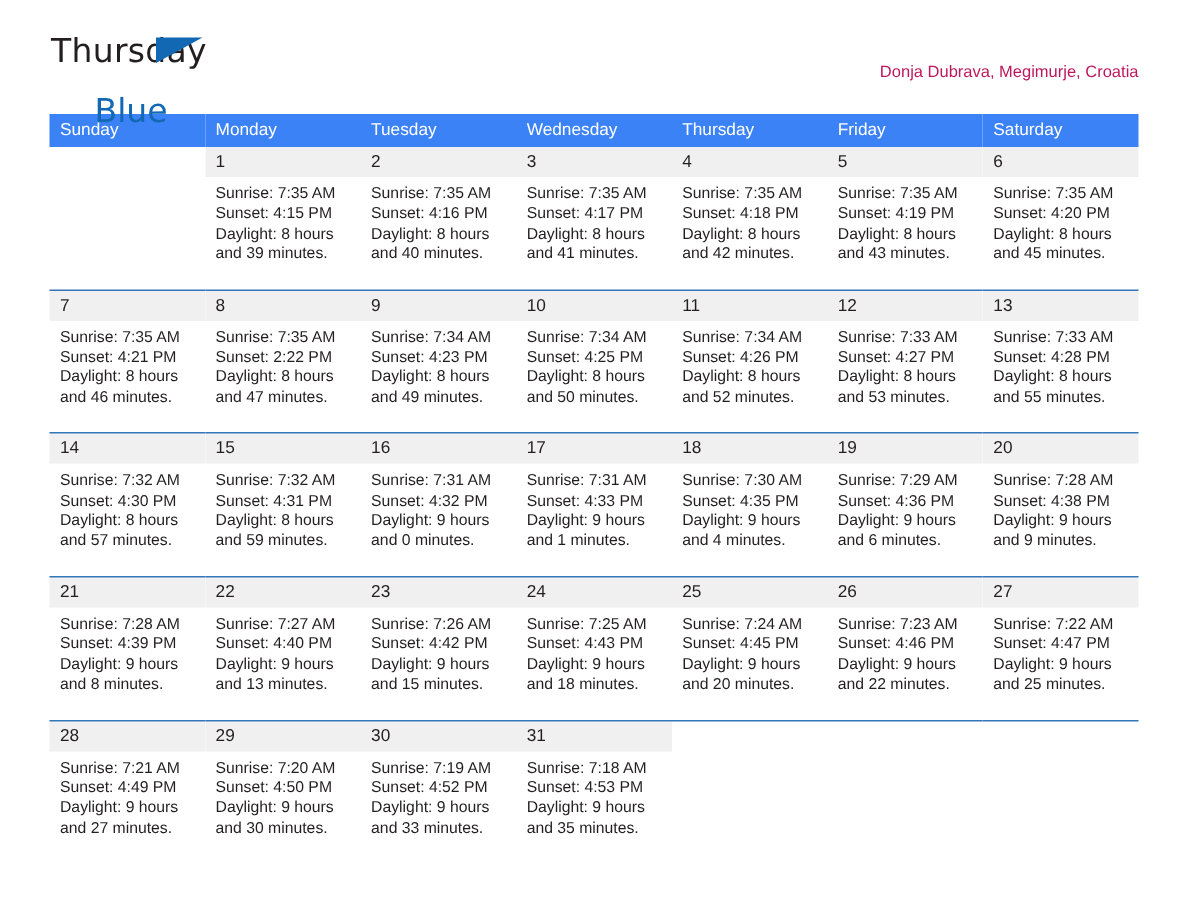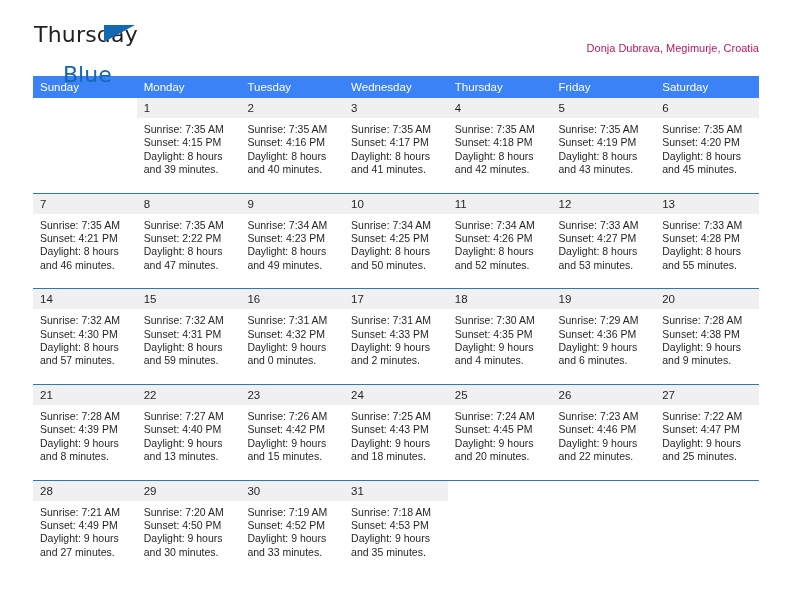--- a/index.html
+++ b/index.html
@@ -311,21 +311,21 @@
               <div>Daylight: 9 hours</div>
               <div>and 0 minutes.</div>
             </div>
           </td>
           <td class="day-cell">
             <div class="daynum">17</div>
             <div class="cell-lines">
               <div>Sunrise: 7:31 AM</div>
               <div>Sunset: 4:33 PM</div>
               <div>Daylight: 9 hours</div>
-              <div>and 2 minutes.</div>
+              <div>and 1 minutes.</div>
             </div>
           </td>
           <td class="day-cell">
             <div class="daynum">18</div>
             <div class="cell-lines">
               <div>Sunrise: 7:30 AM</div>
               <div>Sunset: 4:35 PM</div>
               <div>Daylight: 9 hours</div>
               <div>and 4 minutes.</div>
             </div>

